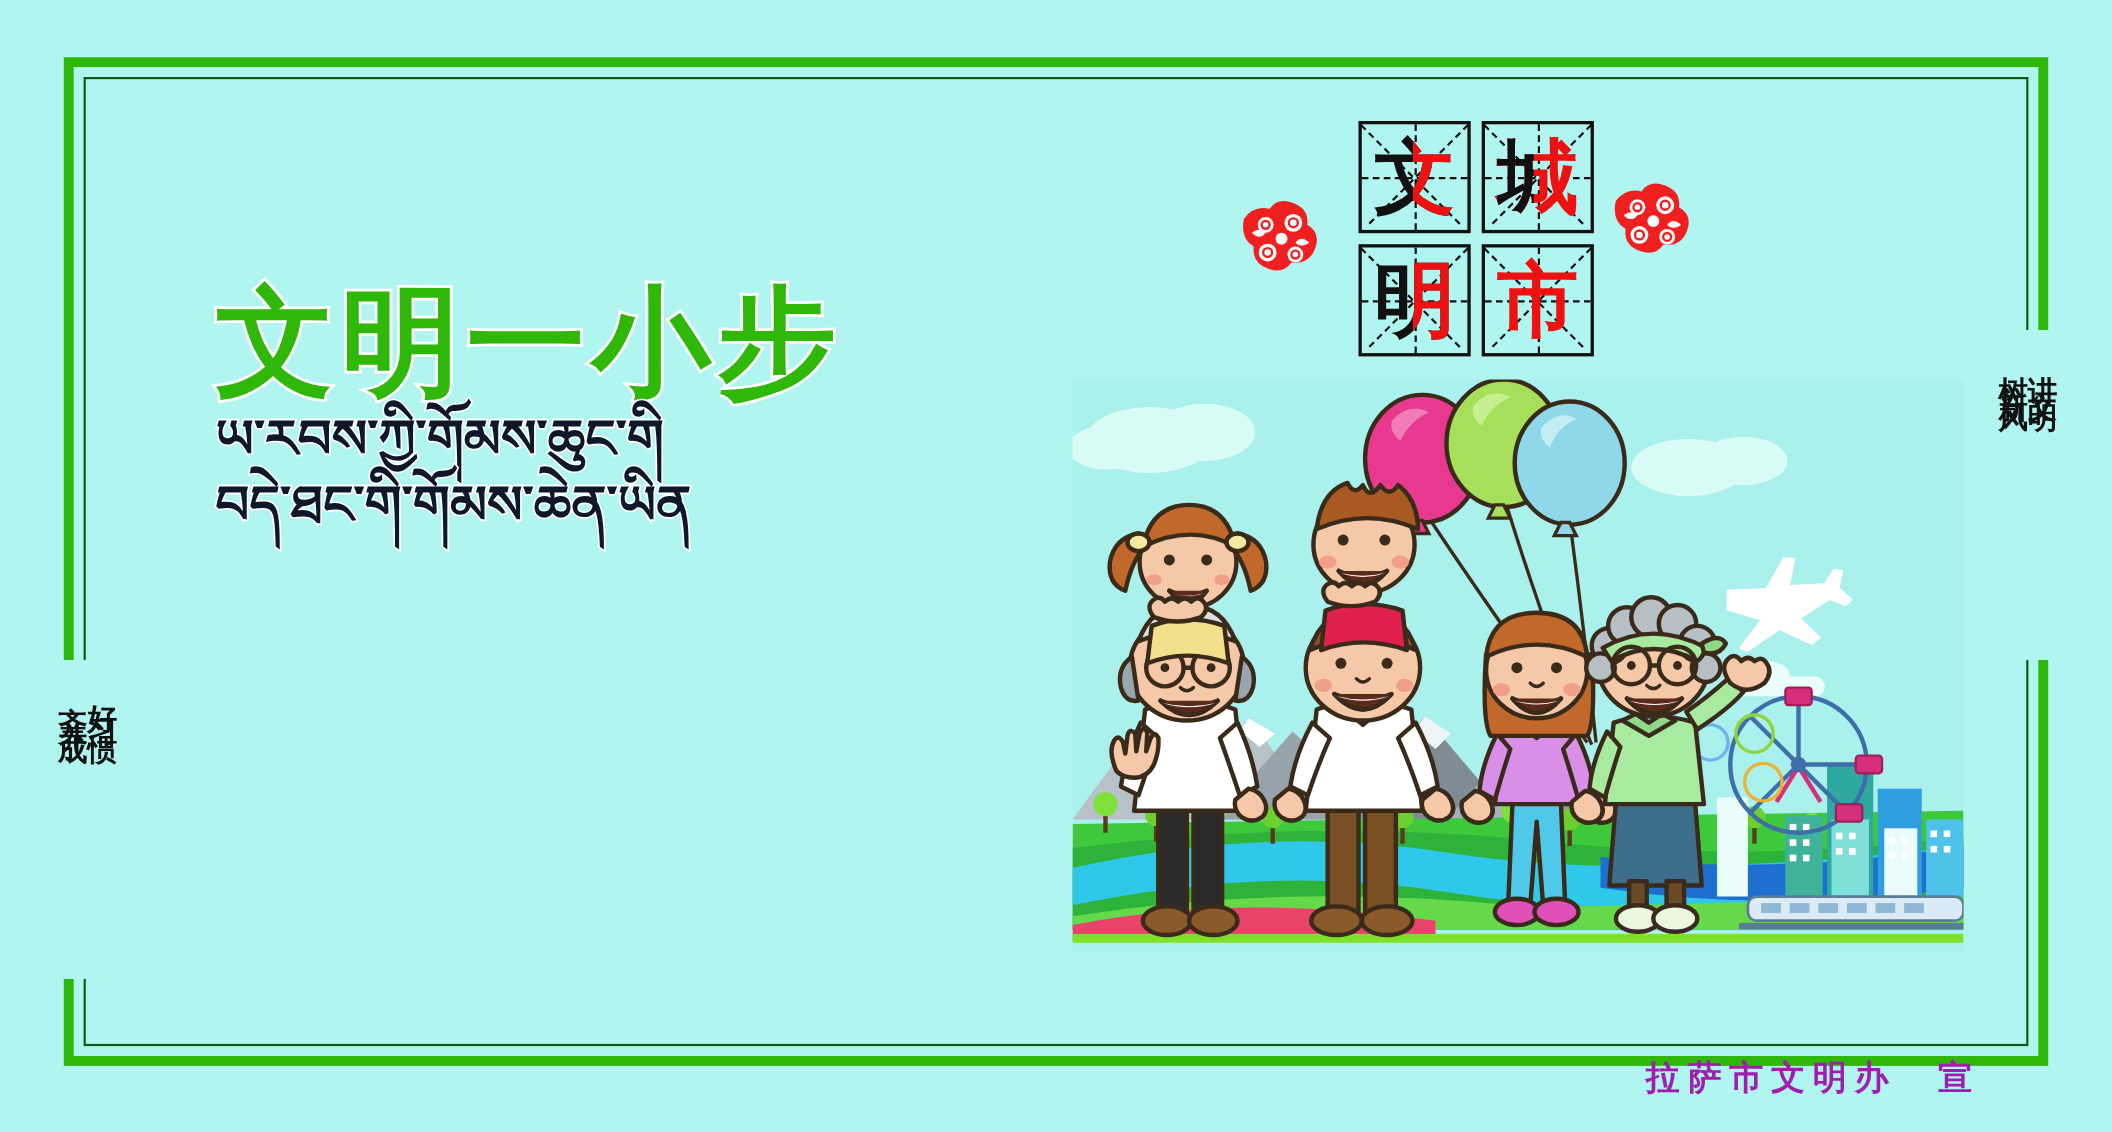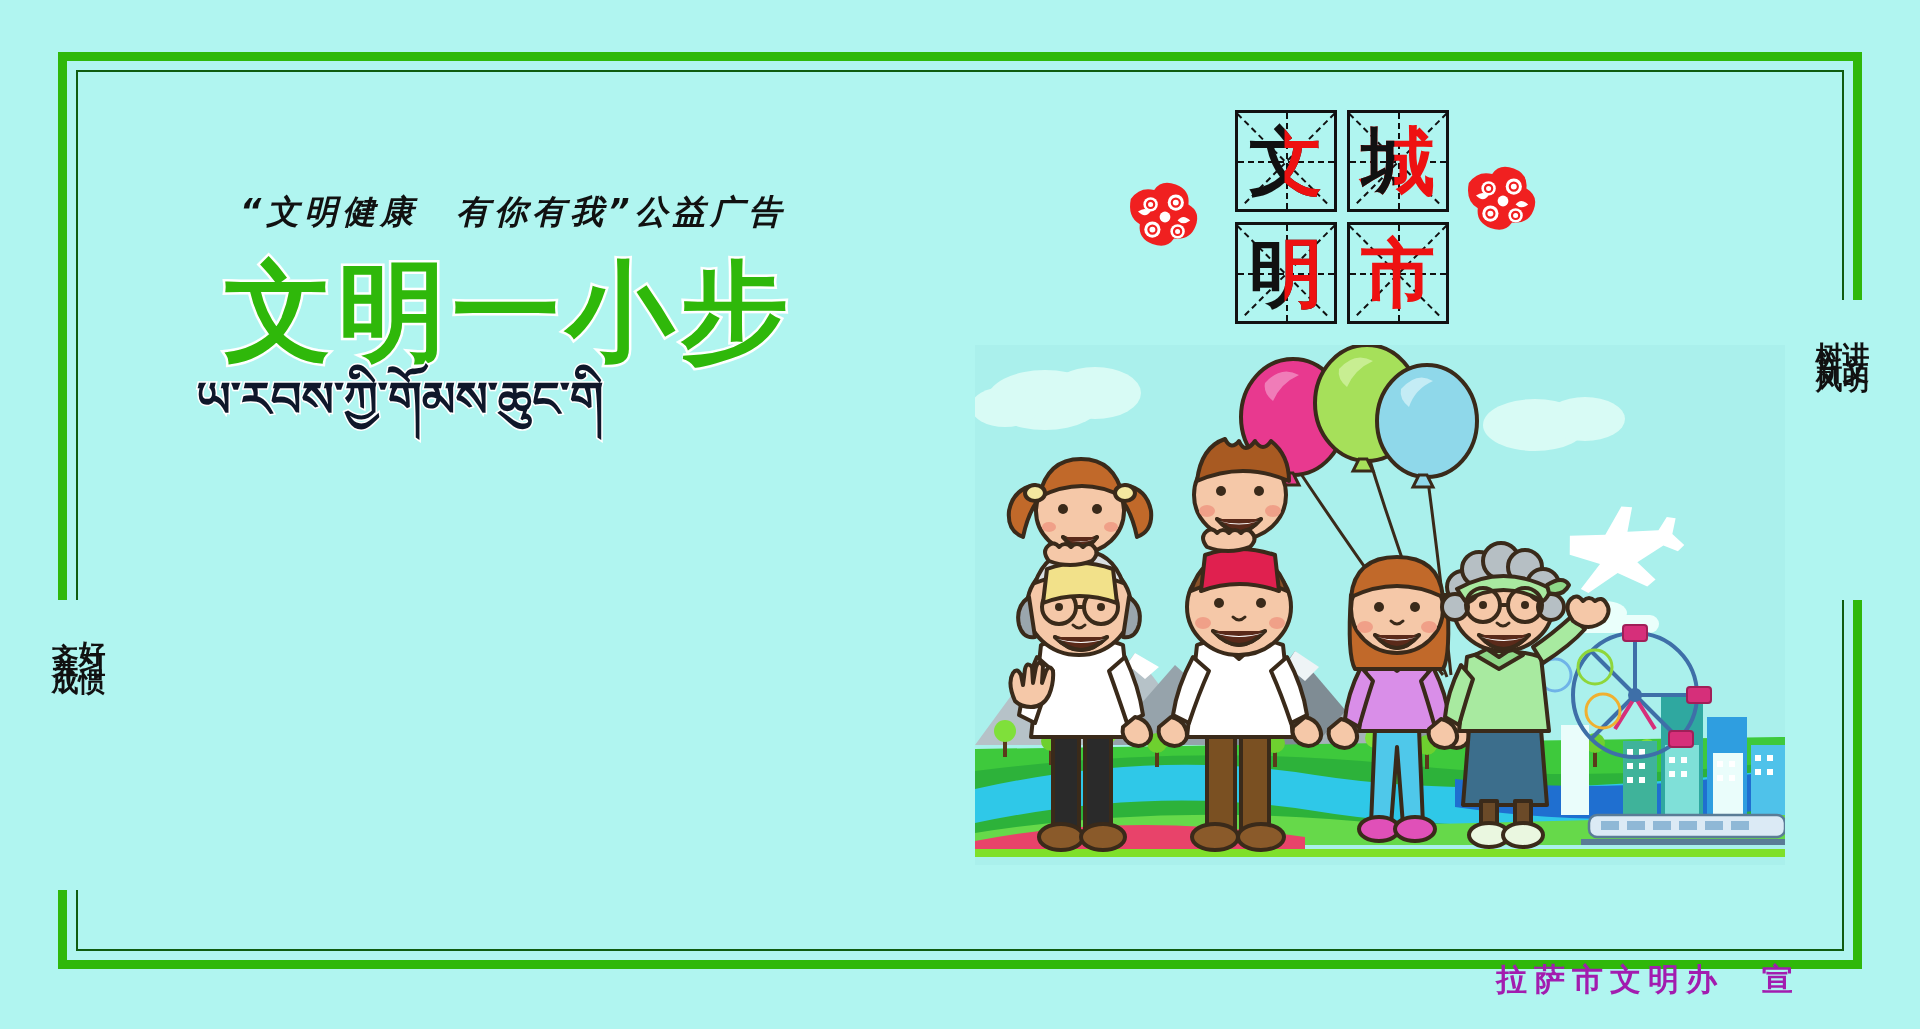--- a/index.html
+++ b/index.html
@@ -54,21 +54,20 @@
   #headline{position:absolute;left:196px;top:255px;width:720px;}
   .hl-line{
     font-family:"DejaVu Sans","Liberation Sans",sans-serif;
     font-weight:900;
     font-size:108px;
     letter-spacing:6px;
     line-height:1.05;
     white-space:nowrap;
     -webkit-text-stroke:5px #ffffff;
     paint-order:stroke fill;
-    margin-left:28px;
   }
   .hl-light{color:#2fb80a;}
   .hl-dark{color:#1b7a12;margin-top:22px;}
   .tib-line{
     font-family:"DejaVu Sans","Liberation Sans",sans-serif;
     font-weight:700;
     font-size:48px;
     line-height:1.15;
     color:#0f172a;
     white-space:nowrap;
@@ -142,25 +141,25 @@
   <div class="vcaption" id="left-caption">
     <span class="seg">好习惯</span>
     <span class="seg">齐养成</span>
   </div>
 
   <div class="vcaption" id="right-caption">
     <span class="seg">讲文明</span>
     <span class="seg">树新风</span>
   </div>
 
-  <div id="subtitle">“文明健康　有你有我”公益广告</div>
 
   <div id="headline">
     <div class="hl-line hl-light">文明一小步</div>
     <div class="tib-line">ཡ་རབས་ཀྱི་གོམས་ཆུང་གི</div>
+    <div class="tib-line">བདེ་ཐང་གི་གོམས་ཆེན་ཡིན</div>
   </div>
 
   <div id="logo-block">
 
     <svg class="papercut" id="papercut-left" viewBox="0 0 100 100">
       <g fill="#f02020">
         <path d="M12 30 q10-14 26-10 q8-12 24-6 q16 6 14 22 q14 8 8 24 q-6 16-24 14 q-8 12-24 6 q-16-6-14-22 q-14-8-10-28z"></path>
       </g>
       <g fill="#ffffff">
         <circle cx="34" cy="36" r="8"></circle>

